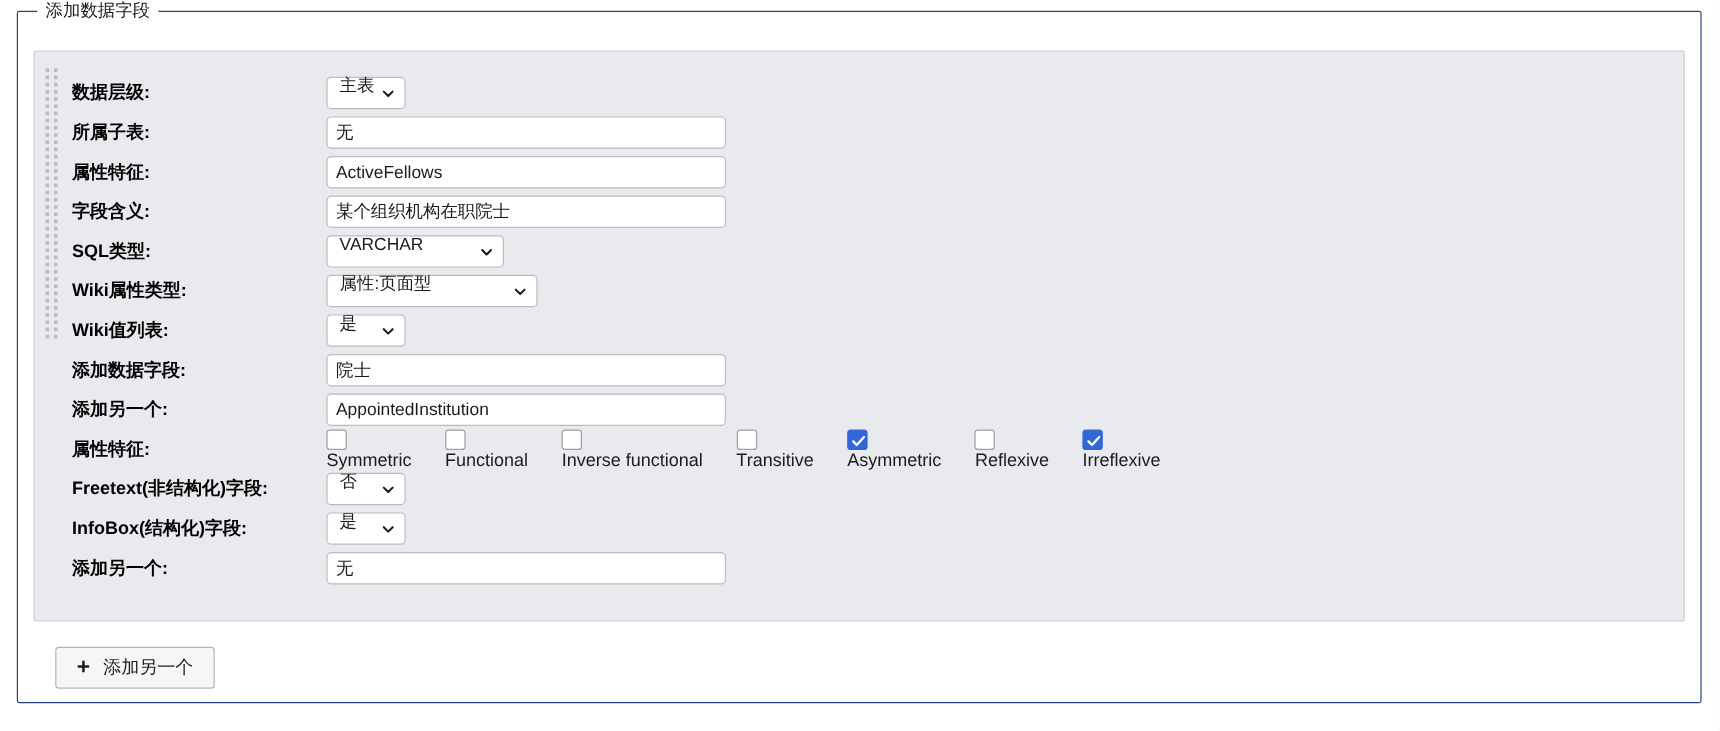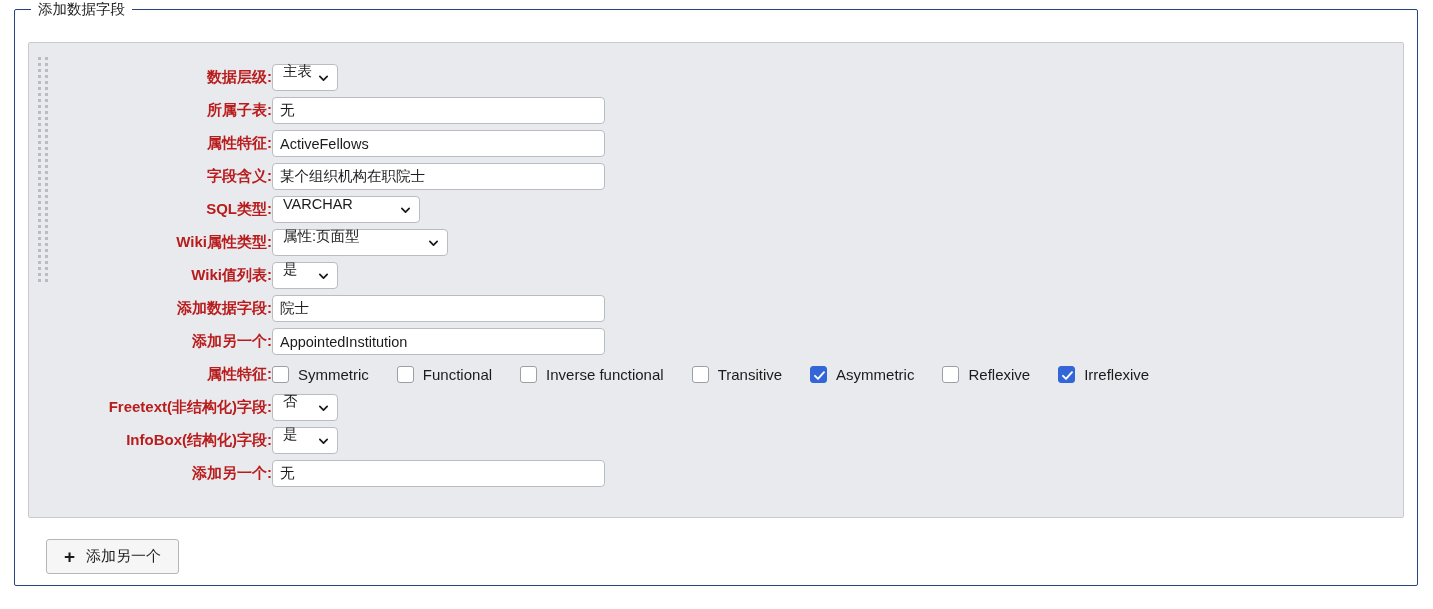--- a/index.html
+++ b/index.html
@@ -90,24 +90,23 @@
     display: flex;
     align-items: center;
     height: 33px;
     margin-bottom: 0px;
   }
   .lbl {
     width: 212px;
     flex: 0 0 212px;
     font-weight: bold;
     font-size: 15px;
-    color: #b91c1c;
+    color: #000000;
     white-space: nowrap;
     letter-spacing: 0px;
-    text-align: right;
   }
 
   
   .txt {
     width: 333px;
     height: 27px;
     box-sizing: border-box;
     border: 1px solid #b9bcc2;
     border-radius: 4px;
     background: #ffffff;
@@ -152,20 +151,21 @@
     display: flex;
     align-items: center;
     gap: 0px;
   }
   .chk-item {
     display: flex;
     align-items: flex-start;
     margin-right: 28px;
     white-space: nowrap;
     cursor: default;
+    flex-direction: column;
   }
   .chk-item:last-child { margin-right: 0; }
   .box {
     width: 17px;
     height: 17px;
     box-sizing: border-box;
     border: 1px solid #9aa0a8;
     border-radius: 3px;
     background: #ffffff;
     margin-right: 9px;

